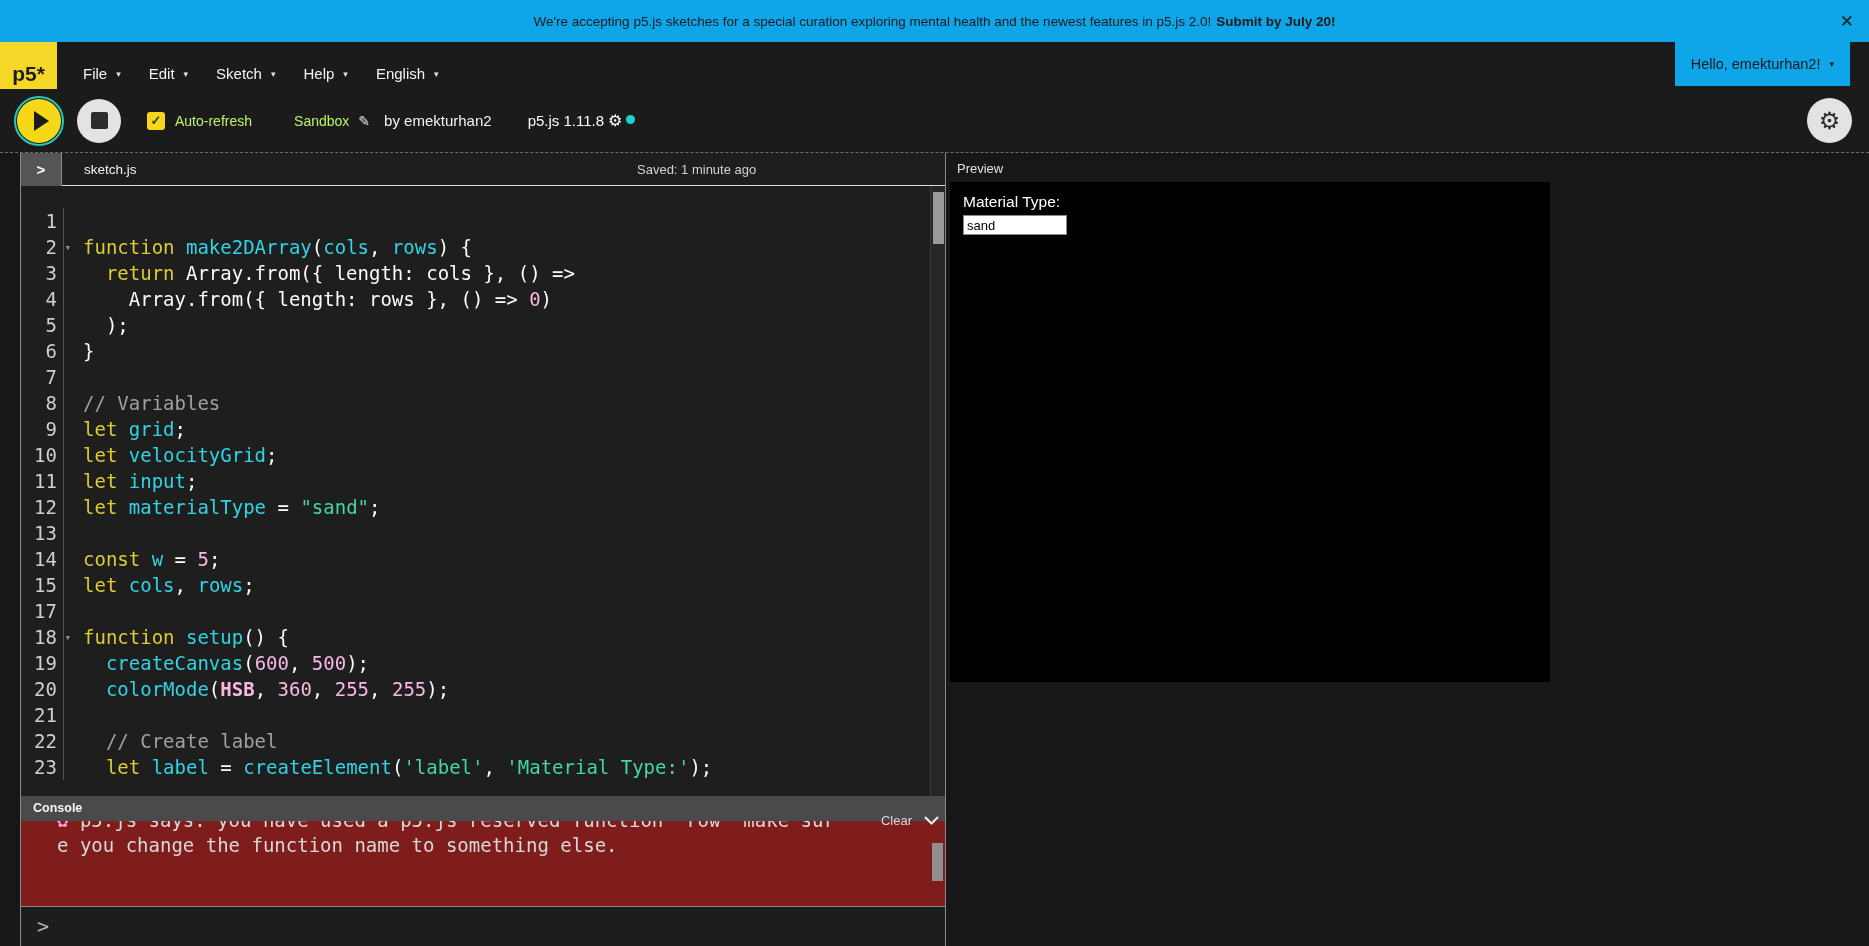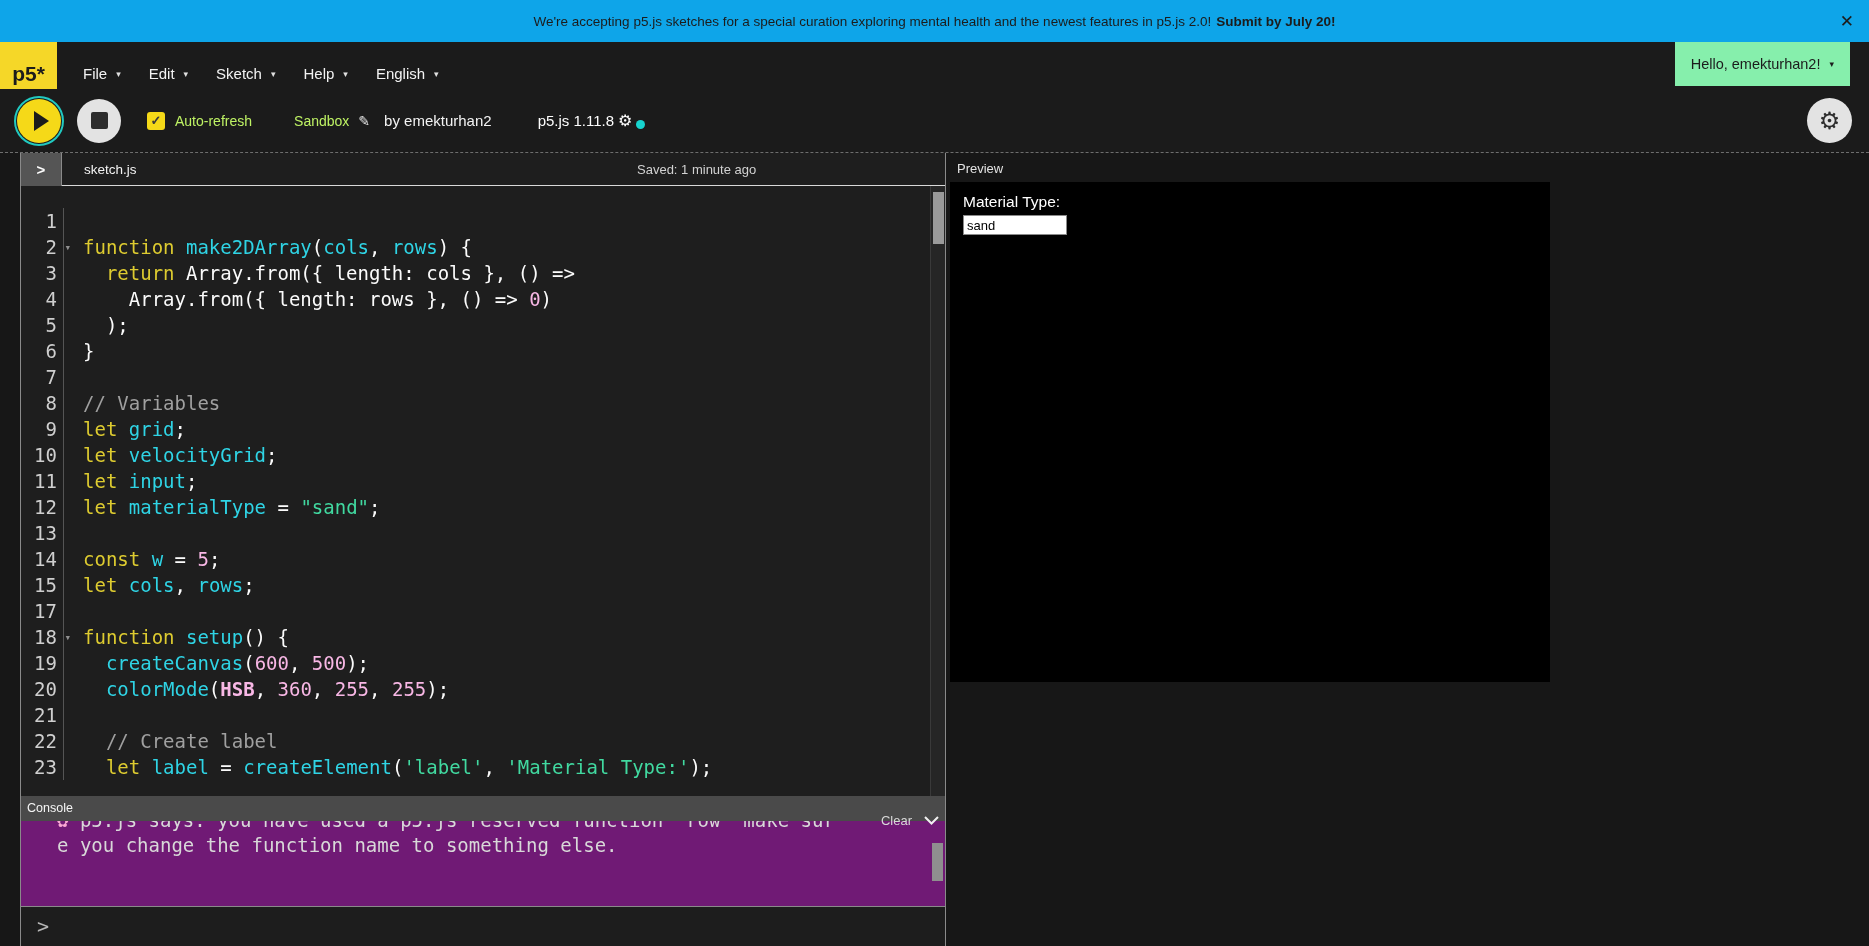--- a/index.html
+++ b/index.html
@@ -38,21 +38,21 @@
   }
   .menus { display: flex; align-items: center; padding-left: 12px; }
   .menu-item {
     display: flex; align-items: center; gap: 9px;
     padding: 0 14px; height: 100%;
     color: #f3f3f3; font-size: 15px; cursor: pointer;
   }
   .caret { font-size: 9px; color: #e0e0e0; }
   .user-btn {
     position: absolute; right: 19px; top: 0; height: 44px; padding: 0 16px;
-    background: #86efac; color: #1c1c1c; font-size: 14.5px;
+    background: #0ea5e9; color: #1c1c1c; font-size: 14.5px;
     border: none; display: flex; align-items: center; gap: 9px; cursor: pointer;
     font-family: "Liberation Sans", sans-serif;
   }
   .user-btn .caret { color: #1c1c1c; }
 
   
   .toolbar {
     position: absolute; left: 0; top: 89px; width: 1869px; height: 64px;
     background: #1b1b1b; border-bottom: 1px dashed #6e6e6e;
     display: flex; align-items: center;
@@ -78,21 +78,21 @@
   .autorefresh { display: flex; align-items: center; gap: 10px; margin-left: 26px; cursor: pointer; }
   .checkbox {
     width: 18px; height: 18px; background: #f5d918; border-radius: 3px;
     display: flex; align-items: center; justify-content: center;
     color: #3a3a3a; font-size: 13px; font-weight: bold;
   }
   .tb-label { font-size: 14px; color: #bef264; }
   .project { display: flex; align-items: center; gap: 9px; margin-left: 42px; }
   .pencil-icon { font-size: 14px; color: #e8e8e8; cursor: pointer; }
   .byline { margin-left: 14px; font-size: 15px; color: #f3f3f3; }
-  .version-wrap { display: flex; align-items: flex-end; gap: 4px; margin-left: 46px; cursor: pointer; }
+  .version-wrap { display: flex; align-items: center; gap: 4px; margin-left: 36px; cursor: pointer; }
   .version { font-size: 15px; color: #fdfdfd; }
   .gear-sm { font-size: 16px; color: #fdfdfd; line-height: 1; margin-top: 1px; }
   .cyan-dot { width: 9px; height: 9px; border-radius: 50%; background: #17d4cf; margin-top: -2px; }
   .settings-btn {
     position: absolute; right: 17px; top: 9px;
     width: 45px; height: 45px; border-radius: 50%;
     background: #e3e3e3; border: none; cursor: pointer;
     display: flex; align-items: center; justify-content: center;
     font-size: 24px; color: #2d2d2d;
   }
@@ -148,26 +148,26 @@
   }
   .editor-thumb {
     position: absolute; left: 2px; top: 6px; width: 11px; height: 52px; background: #9a9a9a;
   }
 
   
   .console-header {
     flex: 0 0 25px; background: #4a4a4a;
     display: flex; align-items: center; position: relative; z-index: 2;
   }
-  .console-title { margin-left: 6px; font-size: 12.5px; color: #f5f5f5; }
+  .console-title { margin-left: 12px; font-size: 12.5px; color: #f5f5f5; font-weight: bold; }
   .console-actions { position: absolute; right: 6px; display: flex; align-items: center; gap: 12px; margin-top: 25px; }
   .clear-btn { background: none; border: none; color: #d9d9d9; font-size: 13px; cursor: pointer; font-family: "Liberation Sans", sans-serif; }
   .console-chevron { cursor: pointer; display: flex; align-items: center; }
   .console-output {
-    flex: 0 0 86px; background: #701a75; overflow: hidden; position: relative;
+    flex: 0 0 86px; background: #7f1d1d; overflow: hidden; position: relative;
     font-family: "DejaVu Sans Mono", monospace; font-size: 19px; line-height: 25px;
     padding-left: 36px;
     border-bottom: 1px solid #8a8a8a;
   }
   .console-line { white-space: pre; }
   .console-line.clipped { margin-top: -13px; }
   .t-txt { color: #d8d8d8; }
   .t-url { color: #9a9a9a; }
   .t-flower { color: #f9a8d4; }
   .console-scrollbar {

